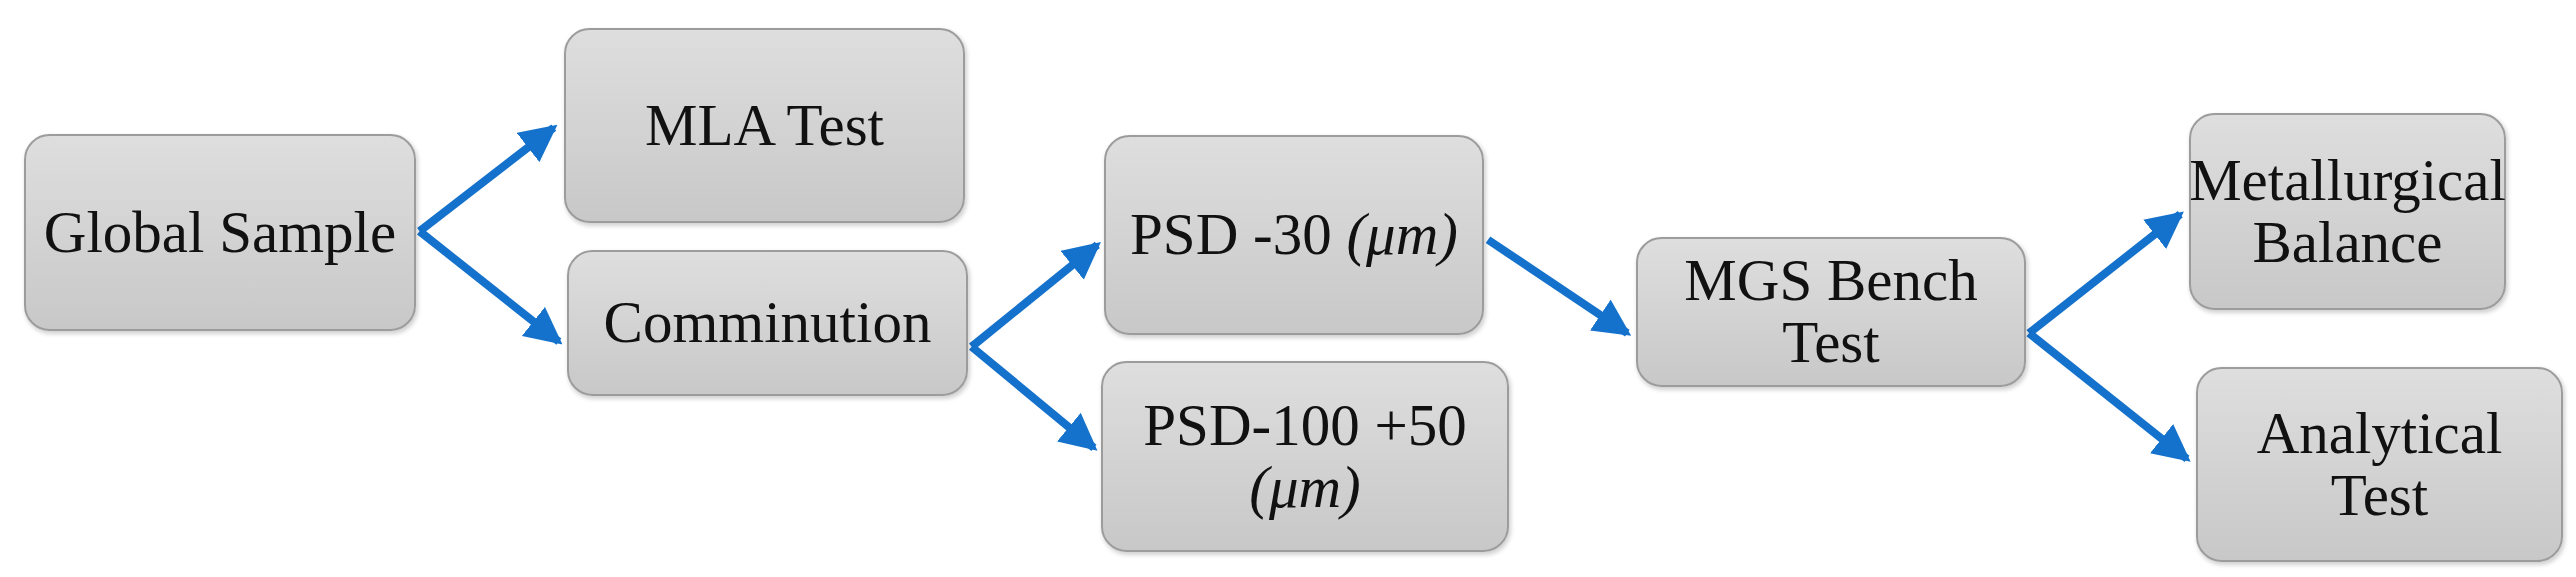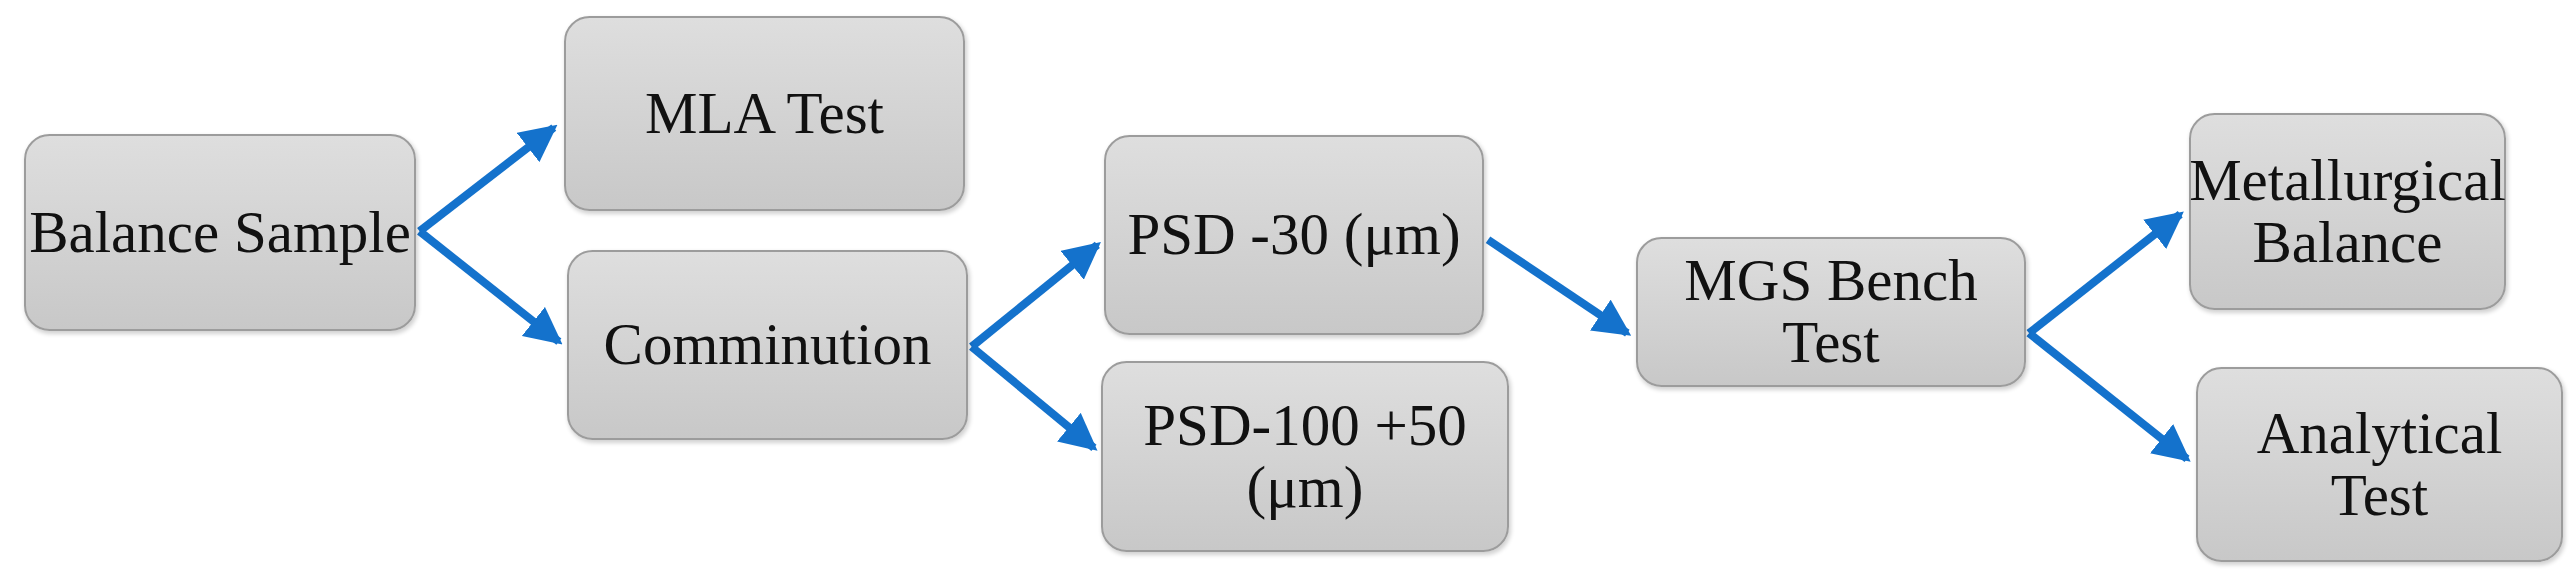--- a/index.html
+++ b/index.html
@@ -34,25 +34,25 @@
     flex-direction:column;
     align-items:center;
     justify-content:center;
     text-align:center;
     color:#111111;
     font-size:59px;
     line-height:1.05;
     box-shadow:1.7px 2.5px 4.2px rgba(0,0,0,0.18);
   }
   .node .line{white-space:nowrap;}
-  .unit{text-align:right;}
+  .unit{font-style:italic;text-align:right;}
   
   #n-global       {left:24px;  top:134px; width:392px; height:197px;}
-  #n-mla          {left:564px; top:16px;  width:401px; height:195px;text-align:center;}
-  #n-comminution  {left:567px; top:250px; width:401px; height:190px;}
+  #n-mla          {left:564px; top:28px;  width:401px; height:195px;text-align:center;}
+  #n-comminution  {left:567px; top:250px; width:401px; height:146px;}
   #n-psd50        {left:1104px;top:135px; width:380px; height:200px;}
   #n-psd100       {left:1101px;top:361px; width:408px; height:191px;}
   #n-mgs          {left:1636px;top:237px; width:390px; height:150px;}
   #n-metbal       {left:2189px;top:113px; width:317px; height:197px;}
   #n-analytical   {left:2196px;top:367px; width:367px; height:195px;}
 </style>
 </head>
 <body>
 
 <div id="canvas">
@@ -66,21 +66,21 @@
   <line x1="494" y1="272" x2="652" y2="150" stroke="#1472cc" stroke-width="9.5" marker-end="url(#arrowhead)"></line>
       <line x1="494" y1="272" x2="658" y2="402" stroke="#1472cc" stroke-width="9.5" marker-end="url(#arrowhead)"></line>
       <line x1="1144" y1="408" x2="1292" y2="288" stroke="#1472cc" stroke-width="9.5" marker-end="url(#arrowhead)"></line>
       <line x1="1144" y1="408" x2="1288" y2="527" stroke="#1472cc" stroke-width="9.5" marker-end="url(#arrowhead)"></line>
       <line x1="1752" y1="282" x2="1916" y2="392" stroke="#1472cc" stroke-width="9.5" marker-end="url(#arrowhead)"></line>
       <line x1="2389" y1="392" x2="2567" y2="252" stroke="#1472cc" stroke-width="9.5" marker-end="url(#arrowhead)"></line>
       <line x1="2389" y1="392" x2="2575" y2="540" stroke="#1472cc" stroke-width="9.5" marker-end="url(#arrowhead)"></line>
     </svg>
 
   <div class="node" id="n-global">
-    <span class="line">Balance Sample</span>
+    <span class="line">Global Sample</span>
   </div>
 
   <div class="node" id="n-mla">
     <span class="line">MLA Test</span>
   </div>
 
   <div class="node" id="n-comminution">
     <span class="line">Comminution</span>
   </div>
 

